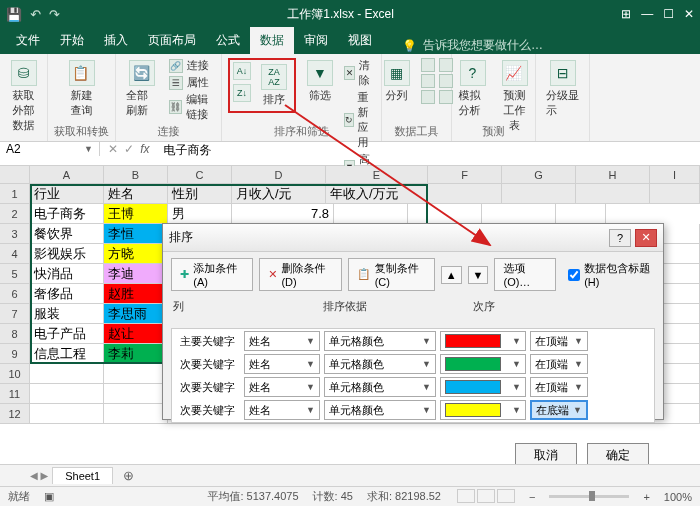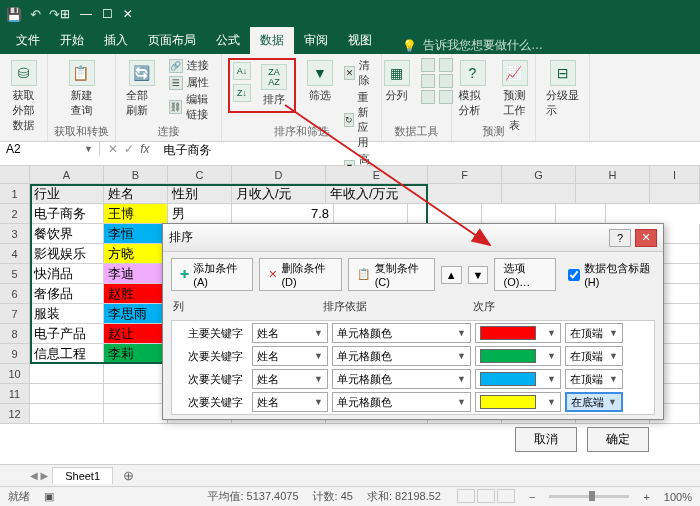--- a/index.html
+++ b/index.html
@@ -76,47 +76,48 @@
 .dlg-title .btns .db { width: 22px; height: 18px; border: 1px solid #aaa; display: flex; align-items: center; justify-content: center; font-size: 11px; background: #eee; }
 .dlg-title .btns .close { background: #d9534f; color: #fff; border-color: #b33; }
 .dlg-toolbar { display: flex; gap: 6px; padding: 6px 8px; align-items: center; }
 .dlg-btn { background: #f8f8f8; border: 1px solid #b0b0b0; padding: 2px 8px; font-size: 11px; display: flex; align-items: center; gap: 4px; }
 .dlg-btn .ic { font-size: 11px; }
 .dlg-toolbar .spacer { flex: 1; }
 .dlg-check { display: flex; align-items: center; gap: 4px; font-size: 11px; }
 .dlg-check input { width: 12px; height: 12px; }
 .dlg-headers { display: flex; padding: 2px 10px; font-size: 11px; color: #333; }
 .dlg-headers .h1 { width: 150px; } .dlg-headers .h2 { width: 150px; } .dlg-headers .h3 { width: 170px; }
-.dlg-rows { padding: 2px 16px; background: #fff; border: 1px solid #ccc; margin: 4px 8px; display: flex; flex-direction: column; gap: 3px; }
+.dlg-rows { padding: 2px 8px; background: #fff; border: 1px solid #ccc; margin: 12px 8px; display: flex; flex-direction: column; gap: 3px; }
 .dlg-row { display: flex; align-items: center; gap: 4px; font-size: 11px; }
 .dlg-row .lbl { width: 60px; }
 .dlg-row select, .dlg-row .combo { height: 20px; border: 1px solid #aaa; font-size: 11px; background: #fff; }
 .dlg-row .combo { display: inline-flex; align-items: center; padding: 0 4px; justify-content: space-between; }
 .dlg-row .color-swatch { width: 56px; height: 14px; border: 1px solid #666; }
-.dlg-row .sel1 { width: 76px; } .dlg-row .sel2 { width: 139px; } .dlg-row .sel3 { width: 86px; } .dlg-row .sel4 { width: 58px; }
+.dlg-row .sel1 { width: 76px; } .dlg-row .sel2 { width: 112px; } .dlg-row .sel3 { width: 86px; } .dlg-row .sel4 { width: 58px; }
 .dlg-row .dd { font-size: 9px; color: #555; }
 .dlg-footer { display: flex; justify-content: flex-end; gap: 10px; padding: 8px 14px; }
 .dlg-footer .btn { border: 1px solid #888; background: #f4f4f4; padding: 3px 18px; font-size: 12px; }
 .dlg-row.selected .sel4 { border: 2px solid #3a8de0; background: #cfe6fb; }
 
 
 .arrow-line { position: absolute; pointer-events: none; }
 
 
 .watermark { position: absolute; left: 250px; top: 225px; font-size: 42px; font-style: italic; color: rgba(200,200,200,0.35); font-weight: bold; pointer-events: none; letter-spacing: 2px; }
 </style>
 </head>
 <body>
 
 <div class="titlebar">
   <div class="left-icons">
     <span>💾</span>
     <span>↶</span>
     <span>↷</span>
   </div>
+  <div class="title">工作簿1.xlsx - Excel</div>
   <div class="win-controls">
     <span>⊞</span>
     <span>—</span>
     <span>☐</span>
     <span>✕</span>
   </div>
 </div>
 
 <div class="ribbon-tabs">
   <div class="tab">文件</div>

